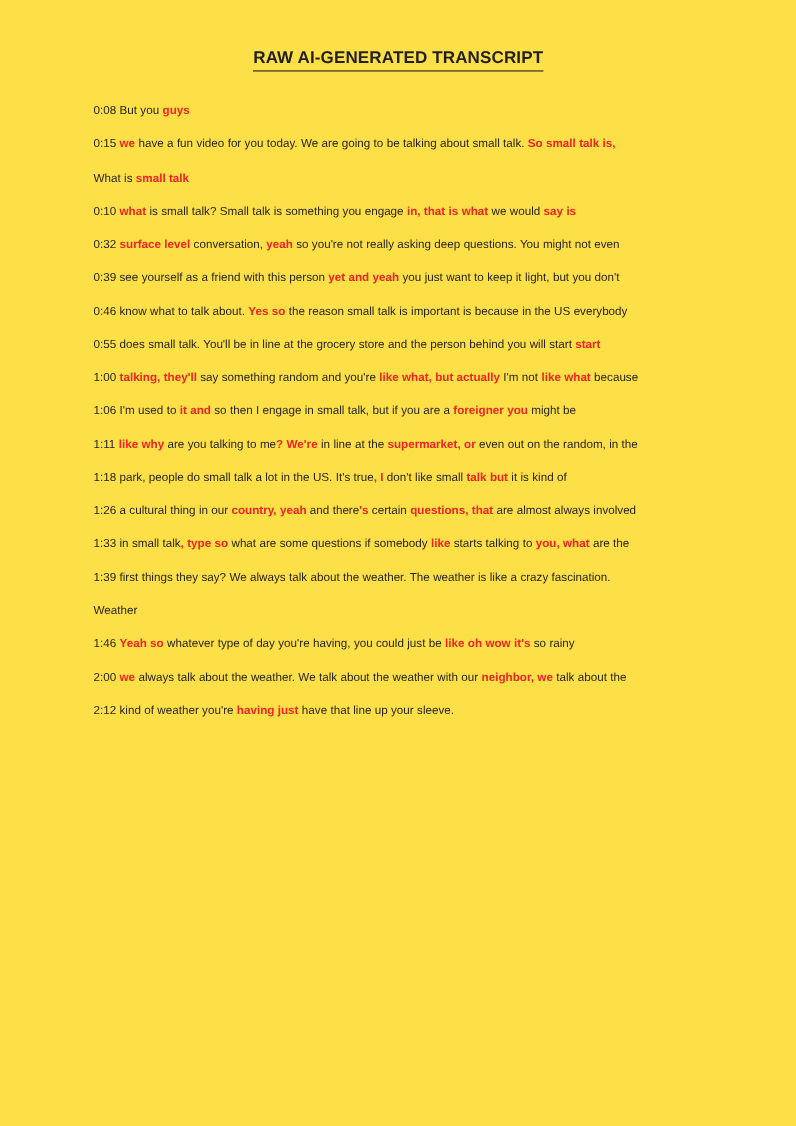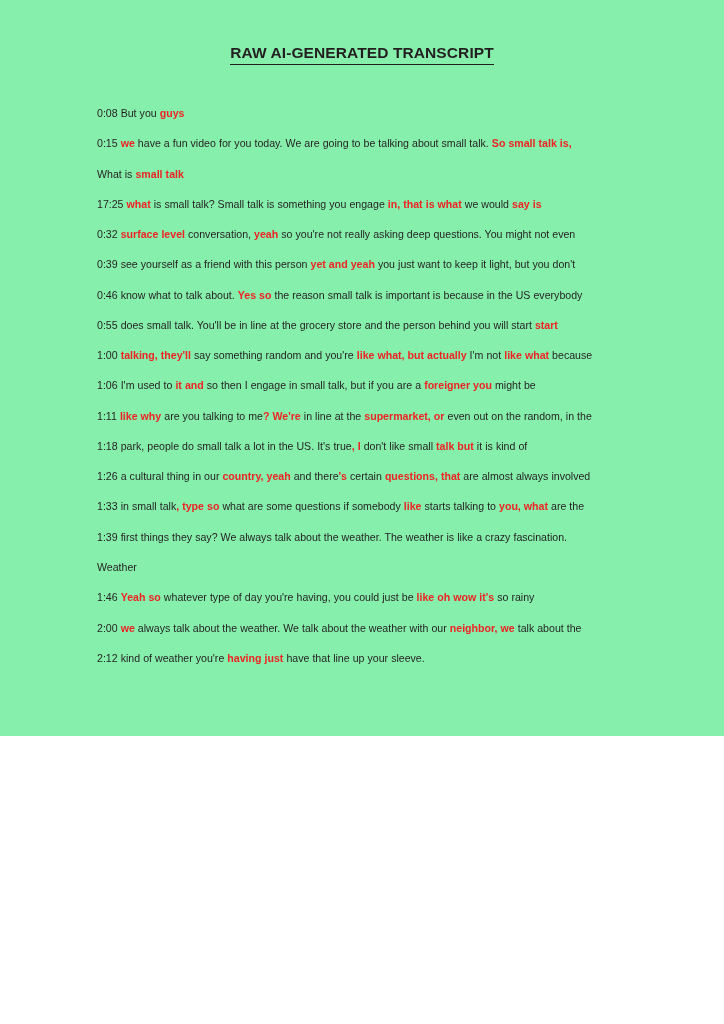--- a/index.html
+++ b/index.html
@@ -11,42 +11,42 @@
   body {
     width: 724px;
     height: 1024px;
     font-family: "Liberation Sans", sans-serif;
     color: #231f20;
     overflow: hidden;
   }
   .page {
     position: relative;
     width: 724px;
-    height: 736px;
-    background: #86efac;
+    height: 1024px;
+    background: #fde047;
     box-sizing: border-box;
     padding: 0;
   }
   .doc-title {
     text-align: center;
     font-size: 15.5px;
     font-weight: bold;
     letter-spacing: 0.1px;
     color: #231f20;
     margin: 0;
     padding-top: 44px;
     line-height: 1.2;
   }
   .doc-title .title-text {
     display: inline-block;
     border-bottom: 1.6px solid #231f20;
     padding-bottom: 1px;
   }
   .transcript {
-    margin: 12px;
+    margin: 0;
     padding: 0;
     list-style: none;
     position: absolute;
     top: 95px;
     left: 85px;
     width: 556px;
   }
   .t-line {
     font-size: 10.6px;
     line-height: 1.32;
@@ -73,21 +73,21 @@
 <div class="page">
 
   <h1 class="doc-title">
     <span class="title-text">RAW AI-GENERATED TRANSCRIPT</span>
   </h1>
 
   <div class="transcript" id="transcript-body">
       <p class="t-line"><span class="seg">0:08 But you </span><span class="seg red">guys</span></p>
       <p class="t-line"><span class="seg">0:15 </span><span class="seg red">we</span><span class="seg"> have a fun video for you today. We are going to be talking about small talk. </span><span class="seg red">So small talk is,</span></p>
       <p class="t-line heading"><span class="seg bold">What is </span><span class="seg red">small talk</span></p>
-      <p class="t-line"><span class="seg">17:25 </span><span class="seg red">what</span><span class="seg"> is small talk? Small talk is something you engage </span><span class="seg red">in, that is what</span><span class="seg"> we would </span><span class="seg red">say is</span></p>
+      <p class="t-line"><span class="seg">0:10 </span><span class="seg red">what</span><span class="seg"> is small talk? Small talk is something you engage </span><span class="seg red">in, that is what</span><span class="seg"> we would </span><span class="seg red">say is</span></p>
       <p class="t-line"><span class="seg">0:32 </span><span class="seg red">surface level</span><span class="seg"> conversation, </span><span class="seg red">yeah</span><span class="seg"> so you're not really asking deep questions. You might not even</span></p>
       <p class="t-line"><span class="seg">0:39 see yourself as a friend with this person </span><span class="seg red">yet and yeah</span><span class="seg"> you just want to keep it light, but you don't</span></p>
       <p class="t-line"><span class="seg">0:46 know what to talk about. </span><span class="seg red">Yes so</span><span class="seg"> the reason small talk is important is because in the US everybody</span></p>
       <p class="t-line"><span class="seg">0:55 does small talk. You'll be in line at the grocery store and the person behind you will start </span><span class="seg red">start</span></p>
       <p class="t-line"><span class="seg">1:00 </span><span class="seg red">talking, they'll</span><span class="seg"> say something random and you're </span><span class="seg red">like what, but actually</span><span class="seg"> I'm not </span><span class="seg red">like what</span><span class="seg"> because</span></p>
       <p class="t-line"><span class="seg">1:06 I'm used to </span><span class="seg red">it and</span><span class="seg"> so then I engage in small talk, but if you are a </span><span class="seg red">foreigner you</span><span class="seg"> might be</span></p>
       <p class="t-line"><span class="seg">1:11 </span><span class="seg red">like why</span><span class="seg"> are you talking to me</span><span class="seg red">? We're</span><span class="seg"> in line at the </span><span class="seg red">supermarket, or</span><span class="seg"> even out on the random, in the</span></p>
       <p class="t-line"><span class="seg">1:18 park, people do small talk a lot in the US. It's true</span><span class="seg red">, I</span><span class="seg"> don't like small </span><span class="seg red">talk but</span><span class="seg"> it is kind of</span></p>
       <p class="t-line"><span class="seg">1:26 a cultural thing in our </span><span class="seg red">country, yeah</span><span class="seg"> and there</span><span class="seg red">'s</span><span class="seg"> certain </span><span class="seg red">questions, that</span><span class="seg"> are almost always involved</span></p>
       <p class="t-line"><span class="seg">1:33 in small talk</span><span class="seg red">, type so</span><span class="seg"> what are some questions if somebody </span><span class="seg red">like</span><span class="seg"> starts talking to </span><span class="seg red">you, what</span><span class="seg"> are the</span></p>

